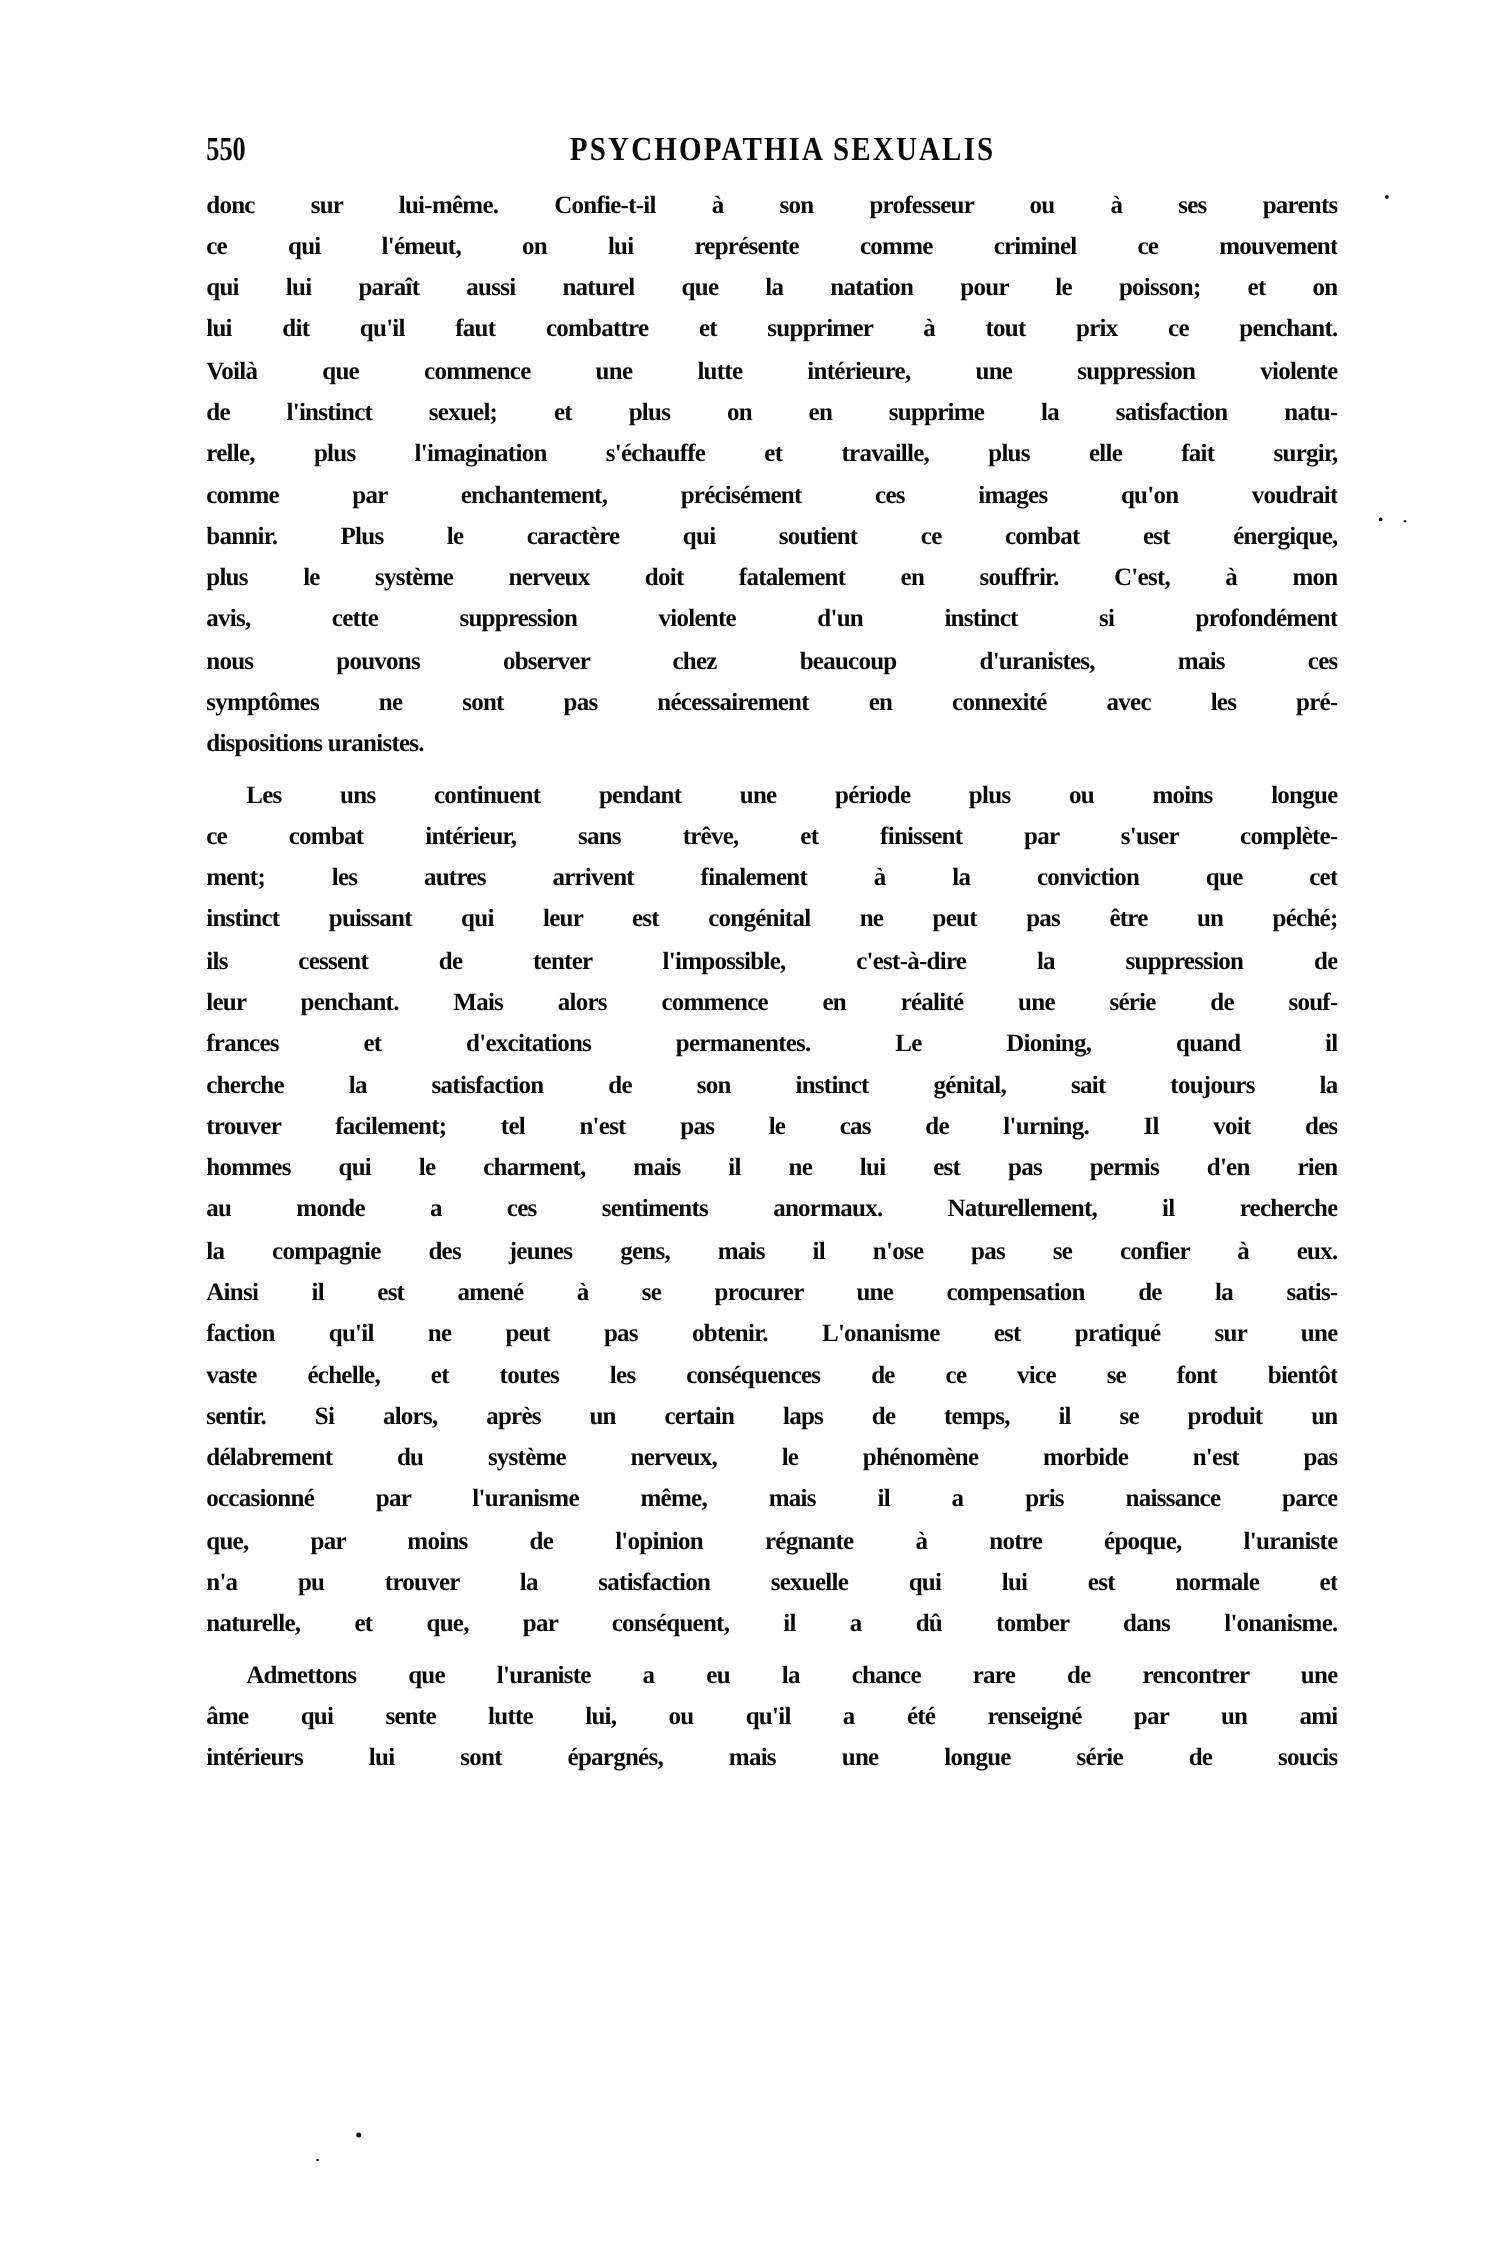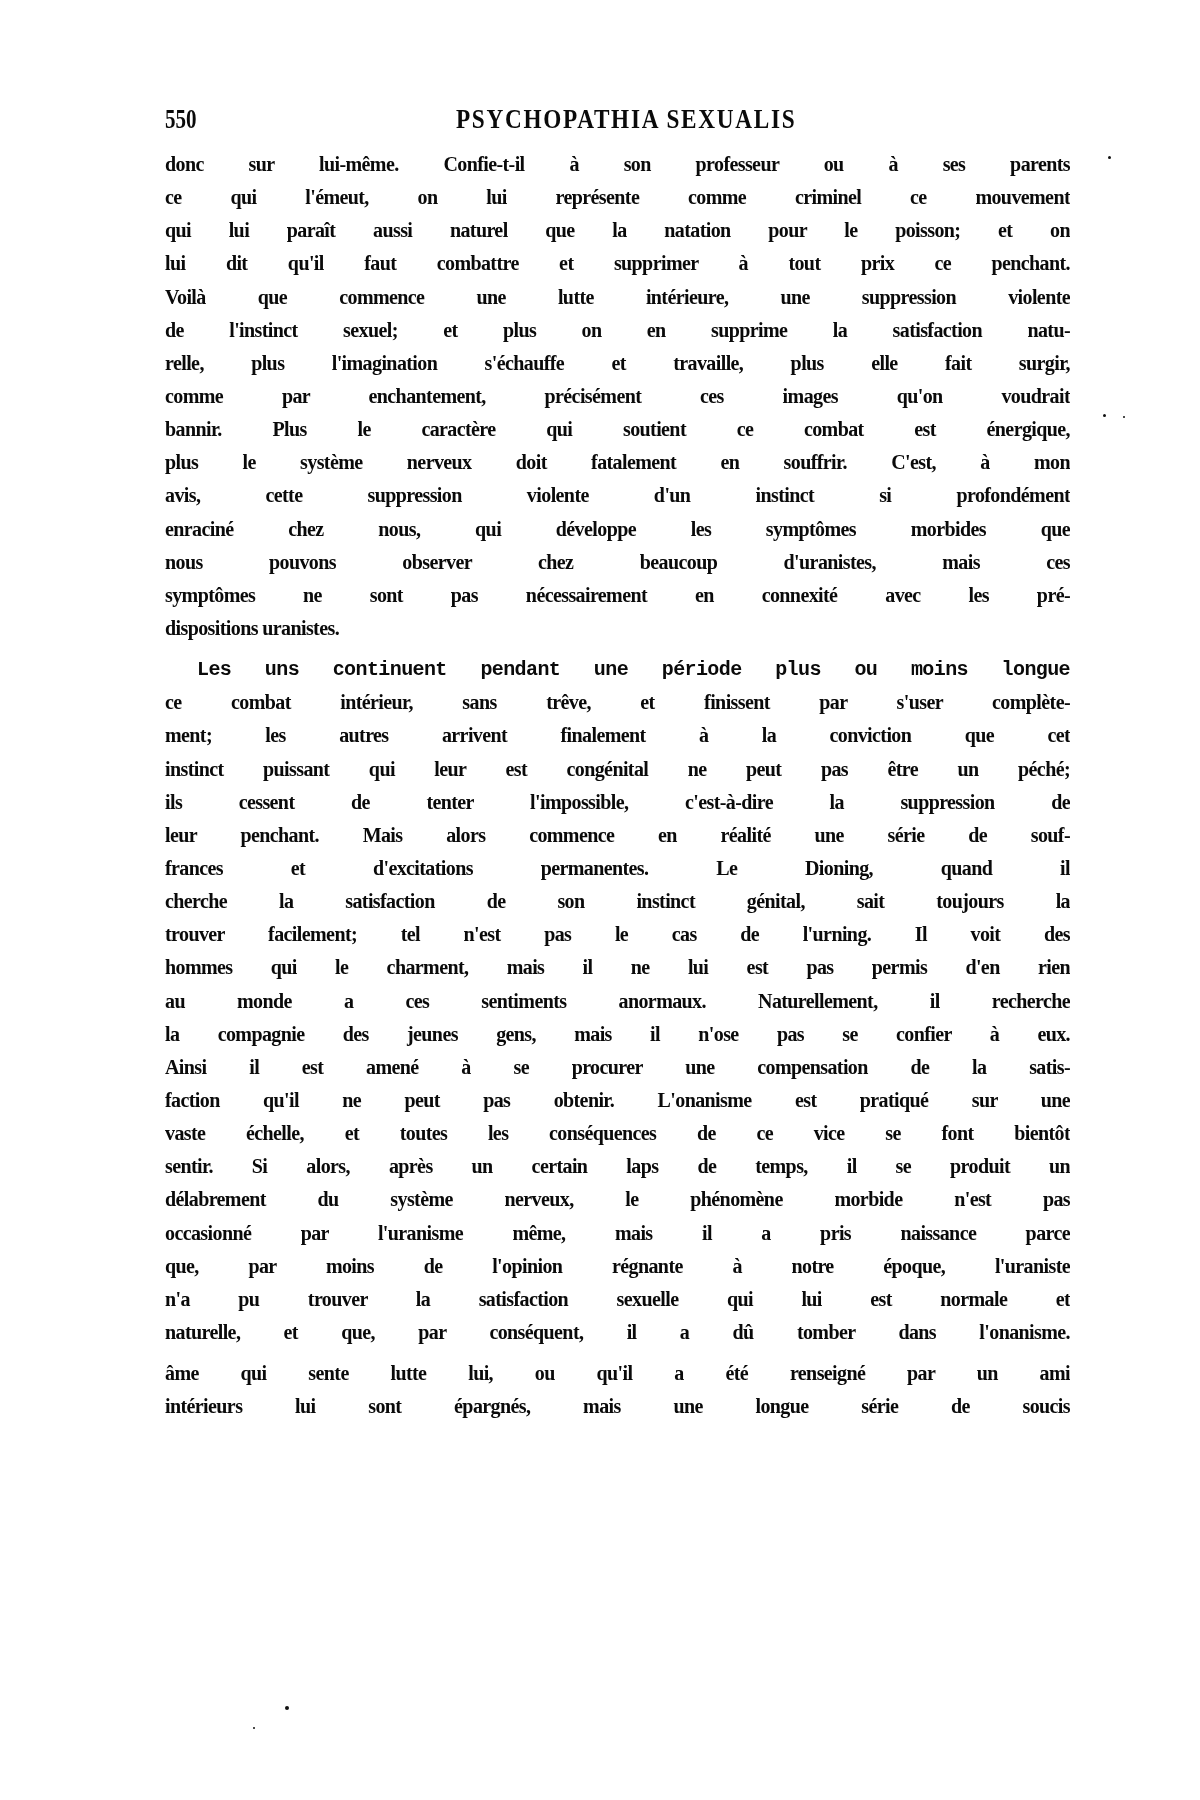--- a/index.html
+++ b/index.html
@@ -69,21 +69,20 @@
       text-align-last: justify;
       overflow: hidden;
       letter-spacing: -0.6px;
       word-spacing: 0px;
     }
     .line.last {
       text-align-last: left;
     }
     .line.indent {
       padding-left: 32px;
-      font-family: Liberation Mono, monospace;
     }
     .para-gap {
       display: block;
       height: 8px;
     }
     .speck {
       position: absolute;
       background: #111;
       border-radius: 50%;
     }
@@ -105,21 +104,20 @@
       <span class="line">ce qui l'émeut, on lui représente comme criminel ce mouvement</span>
       <span class="line">qui lui paraît aussi naturel que la natation pour le poisson; et on</span>
       <span class="line">lui dit qu'il faut combattre et supprimer à tout prix ce penchant.</span>
       <span class="line">Voilà que commence une lutte intérieure, une suppression violente</span>
       <span class="line">de l'instinct sexuel; et plus on en supprime la satisfaction natu-</span>
       <span class="line">relle, plus l'imagination s'échauffe et travaille, plus elle fait surgir,</span>
       <span class="line">comme par enchantement, précisément ces images qu'on voudrait</span>
       <span class="line">bannir. Plus le caractère qui soutient ce combat est énergique,</span>
       <span class="line">plus le système nerveux doit fatalement en souffrir. C'est, à mon</span>
       <span class="line">avis, cette suppression violente d'un instinct si profondément</span>
-      <span class="line">enraciné chez nous, qui développe les symptômes morbides que</span>
       <span class="line">nous pouvons observer chez beaucoup d'uranistes, mais ces</span>
       <span class="line">symptômes ne sont pas nécessairement en connexité avec les pré-</span>
       <span class="line last">dispositions uranistes.</span>
     </div>
 
     <span class="para-gap"></span>
 
     <div class="paragraph">
       <span class="line indent">Les uns continuent pendant une période plus ou moins longue</span>
       <span class="line">ce combat intérieur, sans trêve, et finissent par s'user complète-</span>
@@ -140,20 +138,21 @@
       <span class="line">délabrement du système nerveux, le phénomène morbide n'est pas</span>
       <span class="line">occasionné par l'uranisme même, mais il a pris naissance parce</span>
       <span class="line">que, par moins de l'opinion régnante à notre époque, l'uraniste</span>
       <span class="line">n'a pu trouver la satisfaction sexuelle qui lui est normale et</span>
       <span class="line">naturelle, et que, par conséquent, il a dû tomber dans l'onanisme.</span>
     </div>
 
     <span class="para-gap"></span>
 
     <div class="paragraph">
+      <span class="line indent">Admettons que l'uraniste a eu la chance rare de rencontrer une</span>
       <span class="line">âme qui sente lutte lui, ou qu'il a été renseigné par un ami</span>
       <span class="line">intérieurs lui sont épargnés, mais une longue série de soucis</span>
     </div>
   </div>
 
   <span class="speck" style="left:1108px; top:156px; width:3px; height:3px;"></span>
   <span class="speck" style="left:1103px; top:414px; width:3px; height:3px;"></span>
   <span class="speck" style="left:1123px; top:416px; width:2px; height:2px;"></span>
   <span class="speck" style="left:285px; top:1706px; width:4px; height:4px;"></span>
   <span class="speck" style="left:253px; top:1727px; width:2px; height:2px;"></span>

